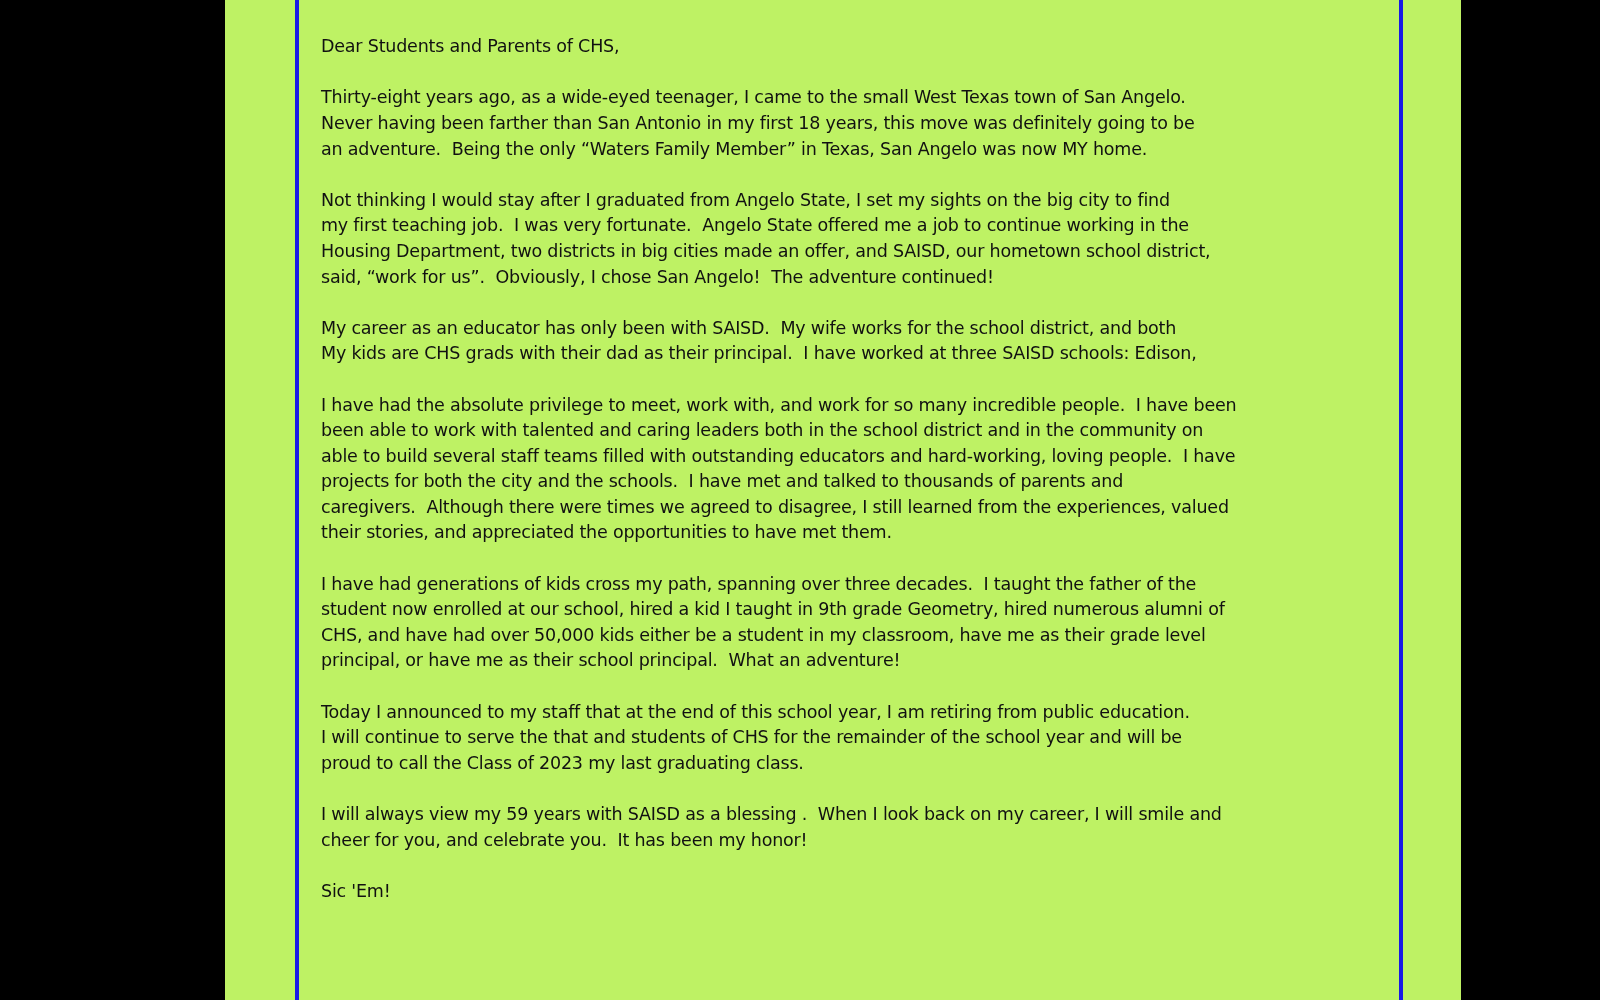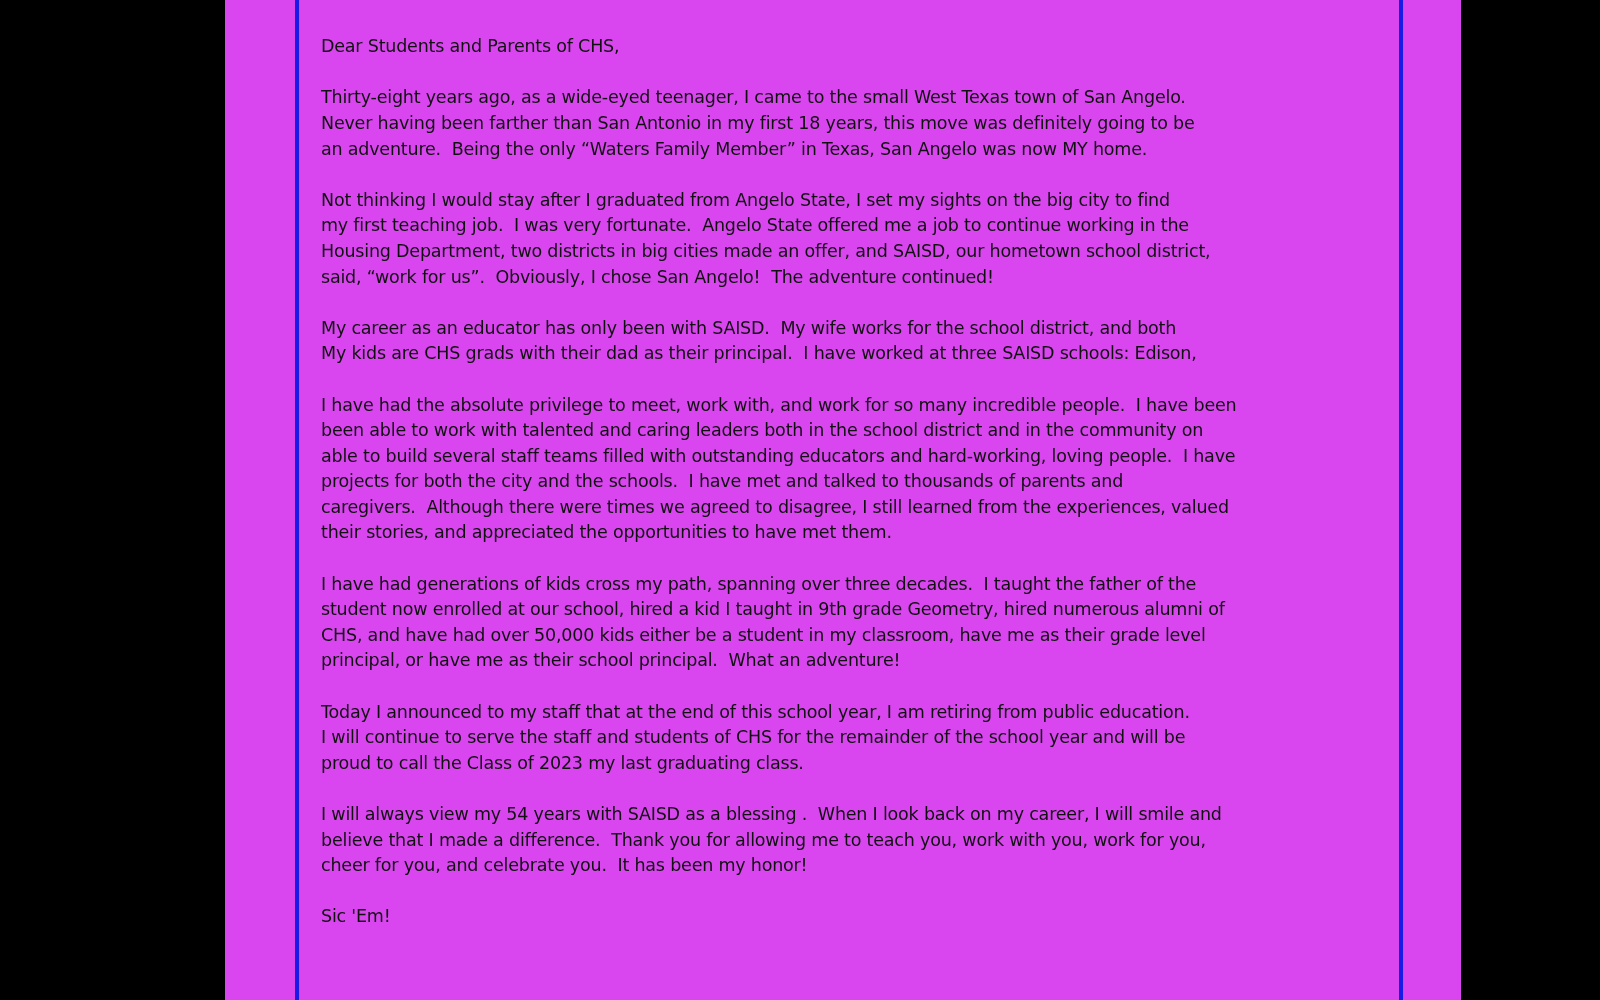--- a/index.html
+++ b/index.html
@@ -1,17 +1,17 @@
 <!DOCTYPE html>
 <html><head>
 <meta charset="utf-8">
 <style>
   html, body { margin:0; padding:0; }
   body { width:1600px; height:1000px; background:#000; position:relative; overflow:hidden; }
-  .page { position:absolute; left:225px; top:0; width:1236px; height:1000px; background:#d946ef; }
+  .page { position:absolute; left:225px; top:0; width:1236px; height:1000px; background:#bef264; }
   .frame { position:absolute; left:70px; top:-10px; width:1100px; height:1030px; border-left:4px solid #1a1ae6; border-right:4px solid #1a1ae6; }
   .content { position:absolute; left:96px; top:-17px; width:1030px; font-family:"DejaVu Sans", sans-serif; font-size:17.5px; line-height:25.6px; color:#111; letter-spacing:-0.2px; }
   .line { white-space:pre; height:25.6px; }
   .gap { height:25.6px; }
 </style>
 </head>
 <body>
 
 <div class="page">
   <div class="frame"></div>
@@ -55,27 +55,26 @@
     <div>
       <div class="line">I have had generations of kids cross my path, spanning over three decades.  I taught the father of the</div>
       <div class="line">student now enrolled at our school, hired a kid I taught in 9th grade Geometry, hired numerous alumni of</div>
       <div class="line">CHS, and have had over 50,000 kids either be a student in my classroom, have me as their grade level</div>
       <div class="line">principal, or have me as their school principal.  What an adventure!</div>
     </div>
     <div class="gap"></div>
 
     <div>
       <div class="line">Today I announced to my staff that at the end of this school year, I am retiring from public education.</div>
-      <div class="line">I will continue to serve the staff and students of CHS for the remainder of the school year and will be</div>
+      <div class="line">I will continue to serve the that and students of CHS for the remainder of the school year and will be</div>
       <div class="line">proud to call the Class of 2023 my last graduating class.</div>
     </div>
     <div class="gap"></div>
 
     <div>
-      <div class="line">I will always view my 54 years with SAISD as a blessing .  When I look back on my career, I will smile and</div>
-      <div class="line">believe that I made a difference.  Thank you for allowing me to teach you, work with you, work for you,</div>
+      <div class="line">I will always view my 59 years with SAISD as a blessing .  When I look back on my career, I will smile and</div>
       <div class="line">cheer for you, and celebrate you.  It has been my honor!</div>
     </div>
     <div class="gap"></div>
 
     <div class="line">Sic 'Em!</div>
   </div>
 </div>
 
 </body></html>

